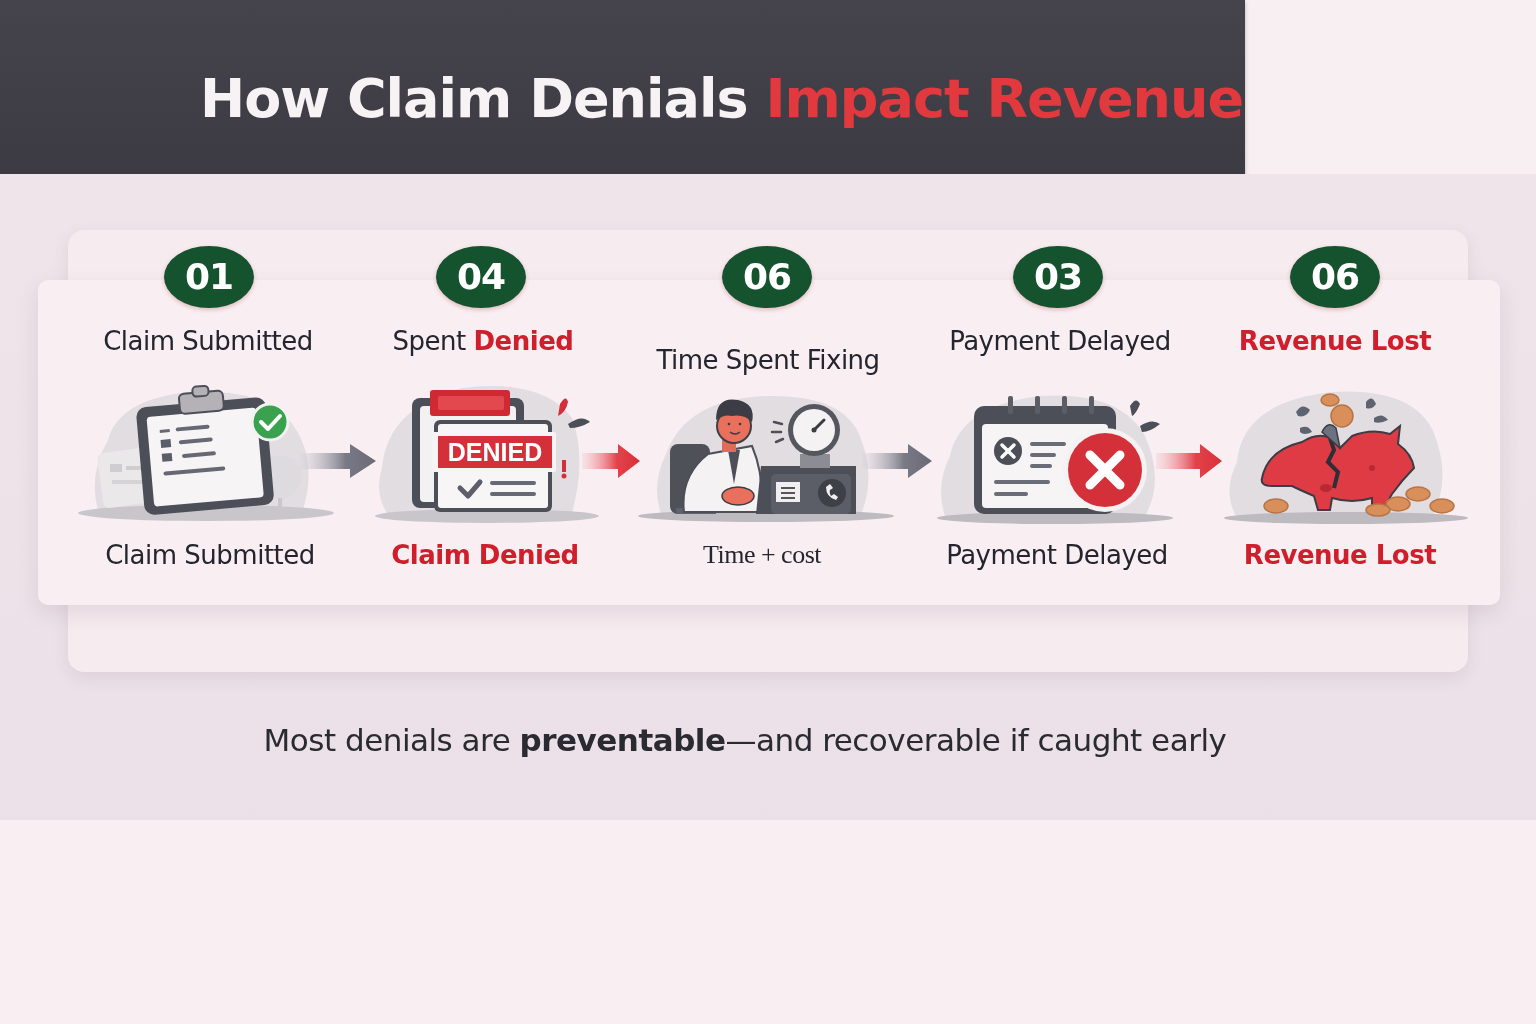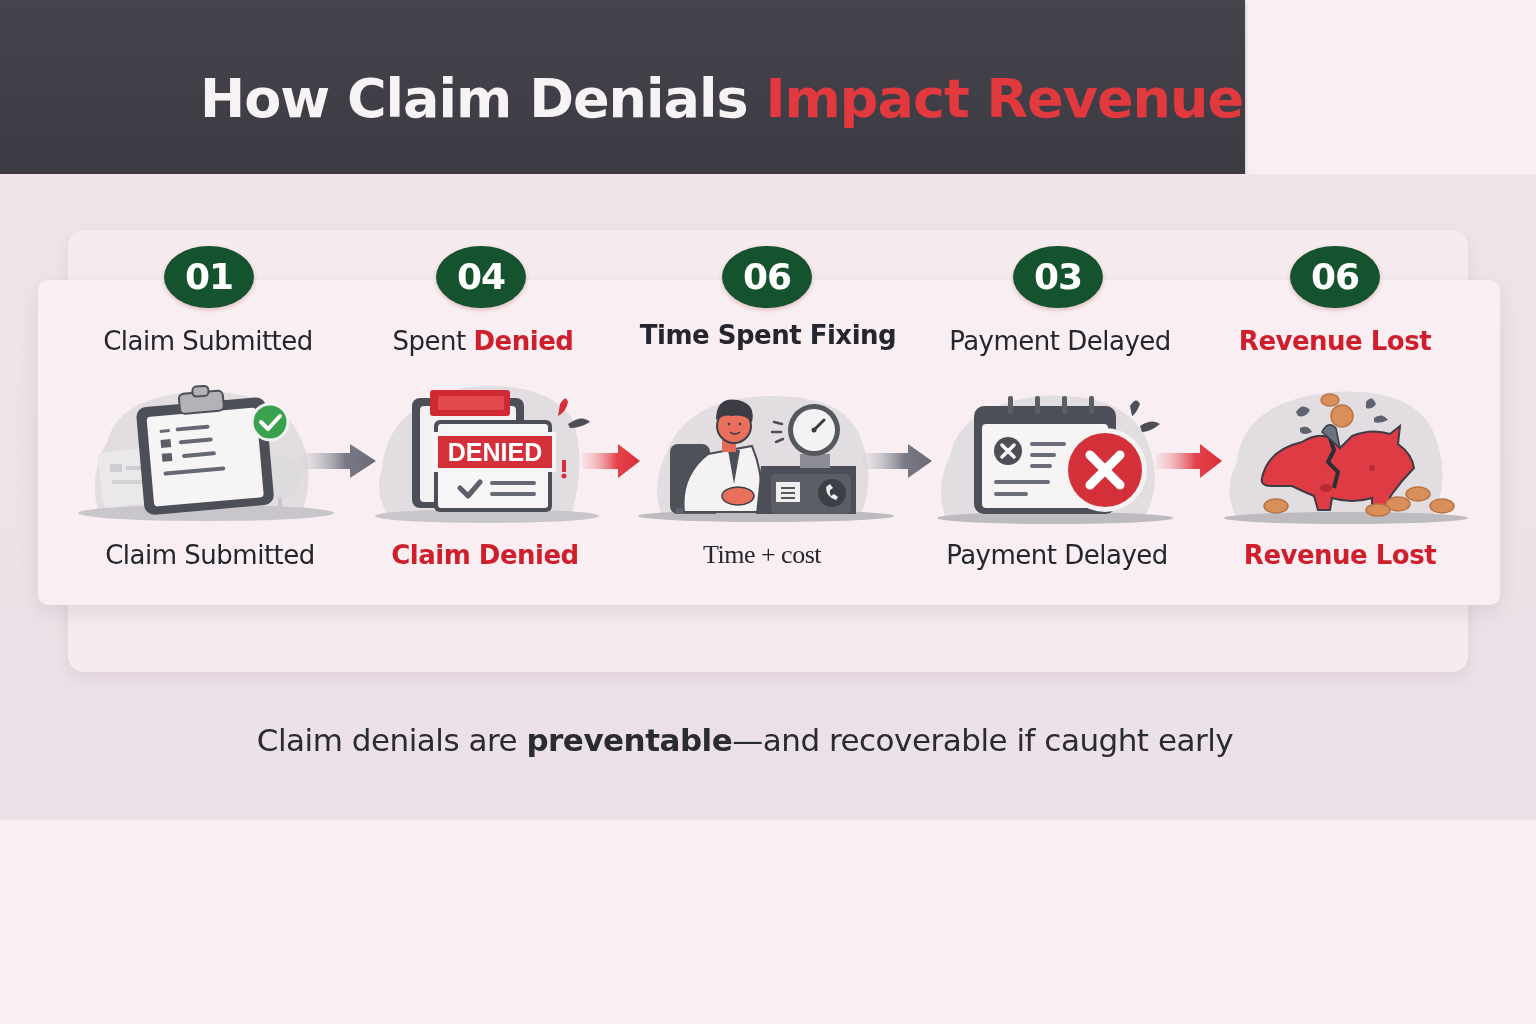--- a/index.html
+++ b/index.html
@@ -78,21 +78,21 @@
 <div class="panel-front"></div>
 
 <div class="badge" style="left:164px; top:246px;">01</div>
 <div class="badge" style="left:436px; top:246px;">04</div>
 <div class="badge" style="left:722px; top:246px;">06</div>
 <div class="badge" style="left:1013px; top:246px;">03</div>
 <div class="badge" style="left:1290px; top:246px;">06</div>
 
 <div class="step-title" style="left:58px; top:326px;"><span>Claim Submitted</span></div>
 <div class="step-title" style="left:333px; top:326px;"><span>Spent </span><span class="red">Denied</span></div>
-<div class="step-title" style="left:618px; top:320px;font-weight:bold;"><span>Time Spent Fixing</span></div>
+<div class="step-title" style="left:618px; top:345px;"><span>Time Spent Fixing</span></div>
 <div class="step-title" style="left:910px; top:326px;"><span>Payment Delayed</span></div>
 <div class="step-title all-red" style="left:1185px; top:326px;"><span>Revenue Lost</span></div>
 
 <div class="icon-wrap" style="left:78px; top:380px; width:260px; height:145px;">
   <svg width="260" height="145" viewBox="0 0 260 145">
     <path d="M30 60 Q40 20 110 12 Q190 8 215 45 Q240 80 225 130 L20 130 Q10 95 30 60Z" fill="#e2dde1"></path>
     <ellipse cx="128" cy="133" rx="128" ry="8" fill="#c9c6cb"></ellipse>
     <rect x="22" y="70" width="55" height="55" rx="6" fill="#ebe8ea" transform="rotate(-8 50 97)"></rect>
     <rect x="32" y="84" width="12" height="8" fill="#cfcdd1"></rect>
       <rect x="48" y="86" width="22" height="4" fill="#cfcdd1"></rect>
@@ -271,13 +271,13 @@
     <ellipse cx="156" cy="128" rx="12" ry="6" fill="#d88f5a" stroke="#b97445" stroke-width="1.5"></ellipse>
   </svg>
 </div>
 
 <div class="step-caption" style="left:60px; top:540px;">Claim Submitted</div>
 <div class="step-caption red" style="left:335px; top:540px;">Claim Denied</div>
 <div class="step-caption" style="left:612px; top:540px;font-family:Liberation Serif, serif;">Time + cost</div>
 <div class="step-caption" style="left:907px; top:540px;">Payment Delayed</div>
 <div class="step-caption red" style="left:1190px; top:540px;">Revenue Lost</div>
 
-<div class="footer-text"><span>Claim denials are </span><b>preventable</b><span>—</span><span>and recoverable</span><span> if caught early</span></div>
+<div class="footer-text"><span>Most denials are </span><b>preventable</b><span>—</span><span>and recoverable</span><span> if caught early</span></div>
 
 </body></html>

